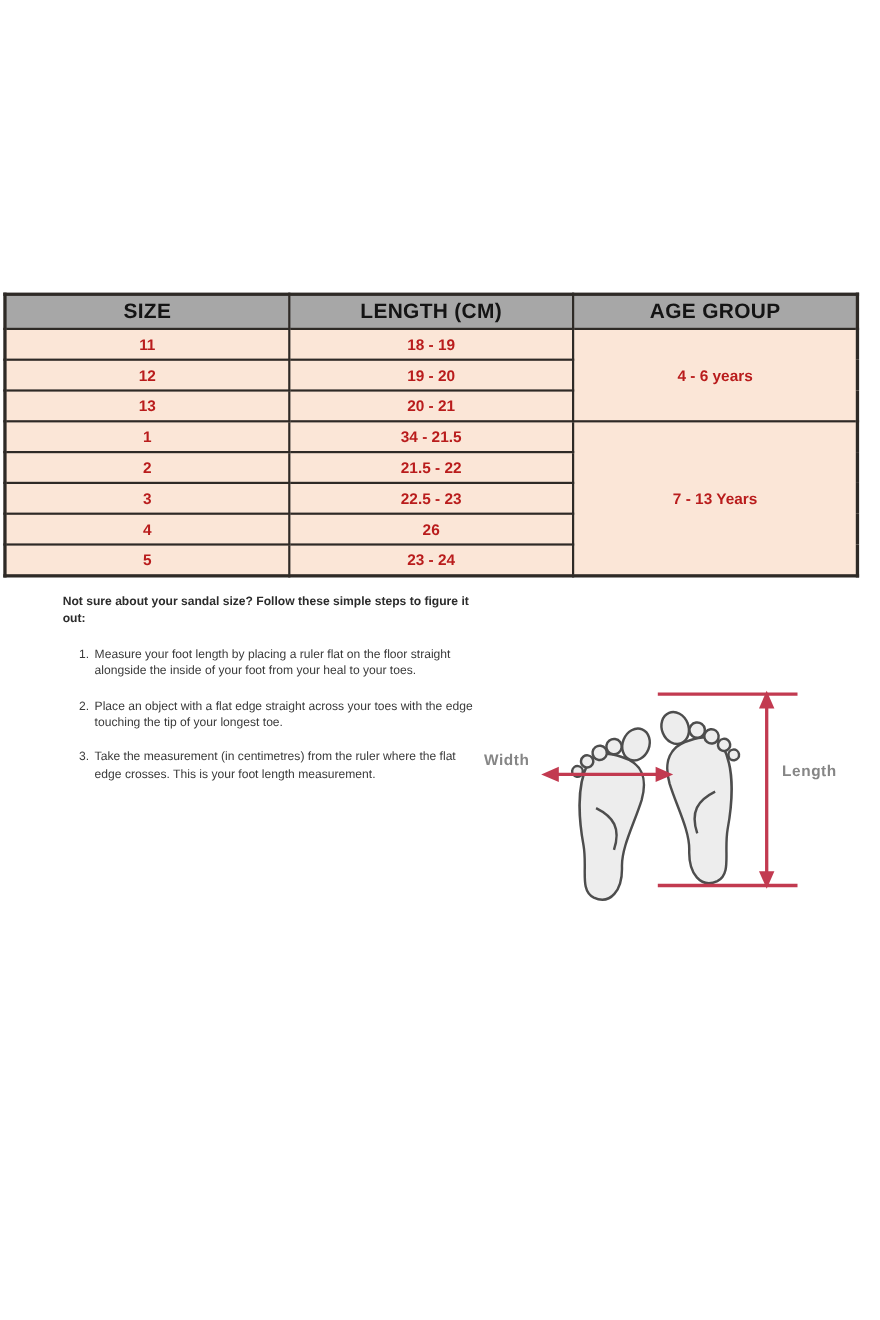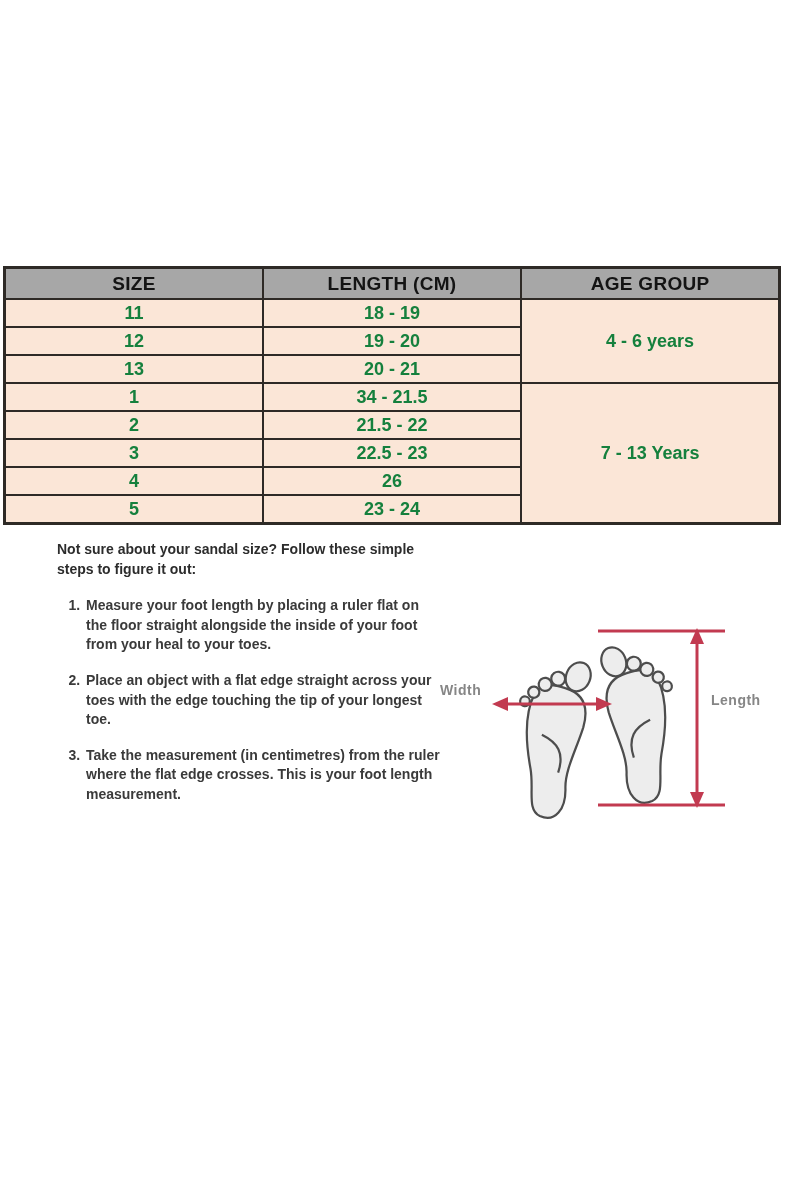--- a/index.html
+++ b/index.html
@@ -18,30 +18,30 @@
     border:3px solid var(--border,#2e2a26);
   }
   table.size-table th{
     background:var(--header-bg,#a7a7a7);
     height:27px;font-size:19px;font-weight:700;color:#141414;
     border:2px solid var(--border,#2e2a26);letter-spacing:.3px;
     text-align:center;
   }
   table.size-table td{
     background:var(--row-bg,#fbe6d7);
-    height:24px;font-size:18px;font-weight:700;color:#15803d;
+    height:24px;font-size:14px;font-weight:700;color:#b91c1c;
     border:2px solid var(--border,#2e2a26);text-align:center;
   }
   .instructions{
     position:absolute;left:57px;top:540px;width:384px;
-    color:#3a3a3a;font-size:14px;line-height:1.4;
+    color:#3a3a3a;font-size:11px;line-height:1.4;
   }
   .intro{font-weight:700;color:#2c2c2c;margin:0 0 17px 0;}
   .steps-list{margin:0;padding-left:27px;}
-  .steps-list li{margin:16px 0 2px 0;padding-left:2px;font-weight:bold;}
+  .steps-list li{margin:16px 0 2px 0;padding-left:2px;}
   .note{margin:17px 0 0 0;}
   .note-label{font-weight:700;color:#2c2c2c;}
   .diagram{position:absolute;left:430px;top:588px;width:370px;height:265px;}
   .diagram svg{position:absolute;left:0;top:0;}
   .diagram-label{
     position:absolute;color:var(--label-gray,#868686);
     font-size:14px;letter-spacing:.5px;font-weight:bold;
   }
   .width-label{left:10px;top:94px;}
   .length-label{left:281px;top:104px;}

